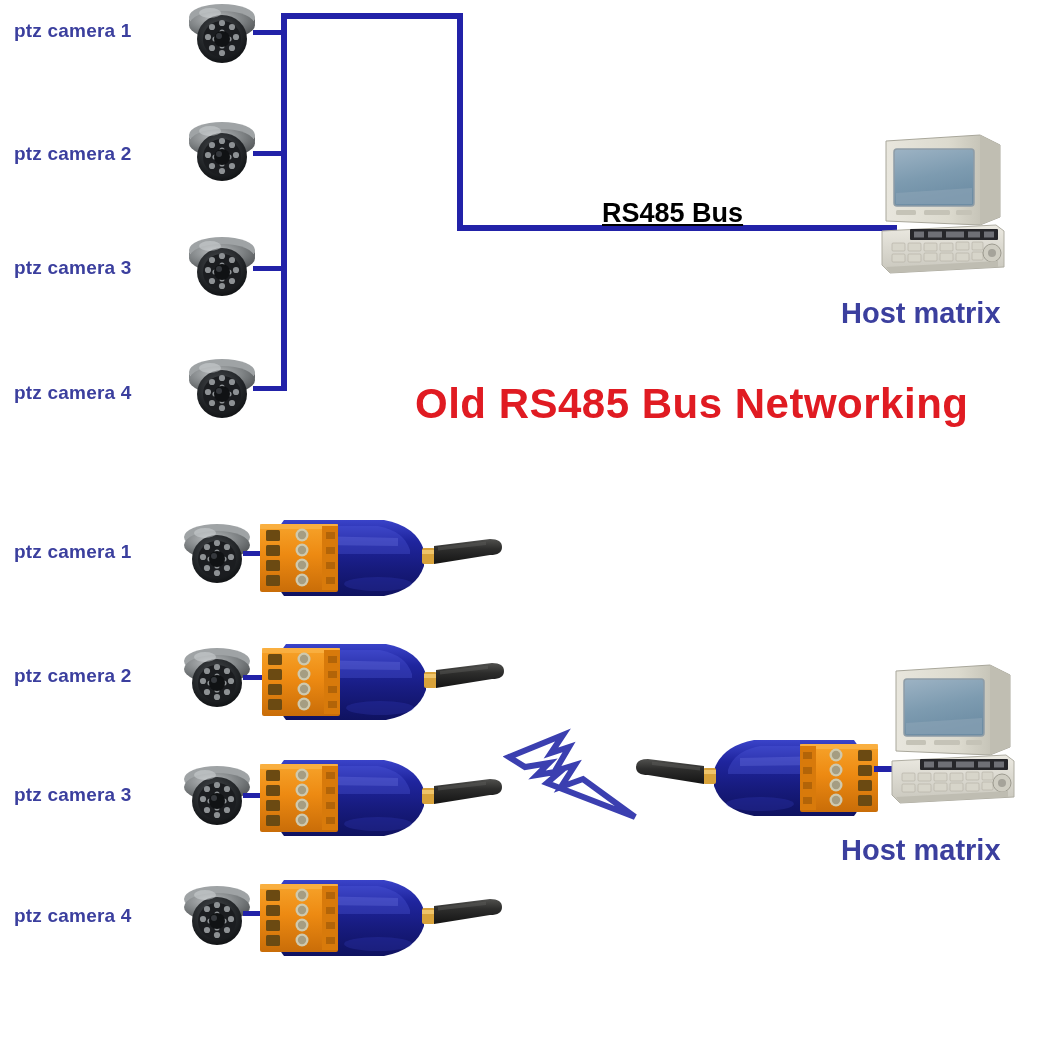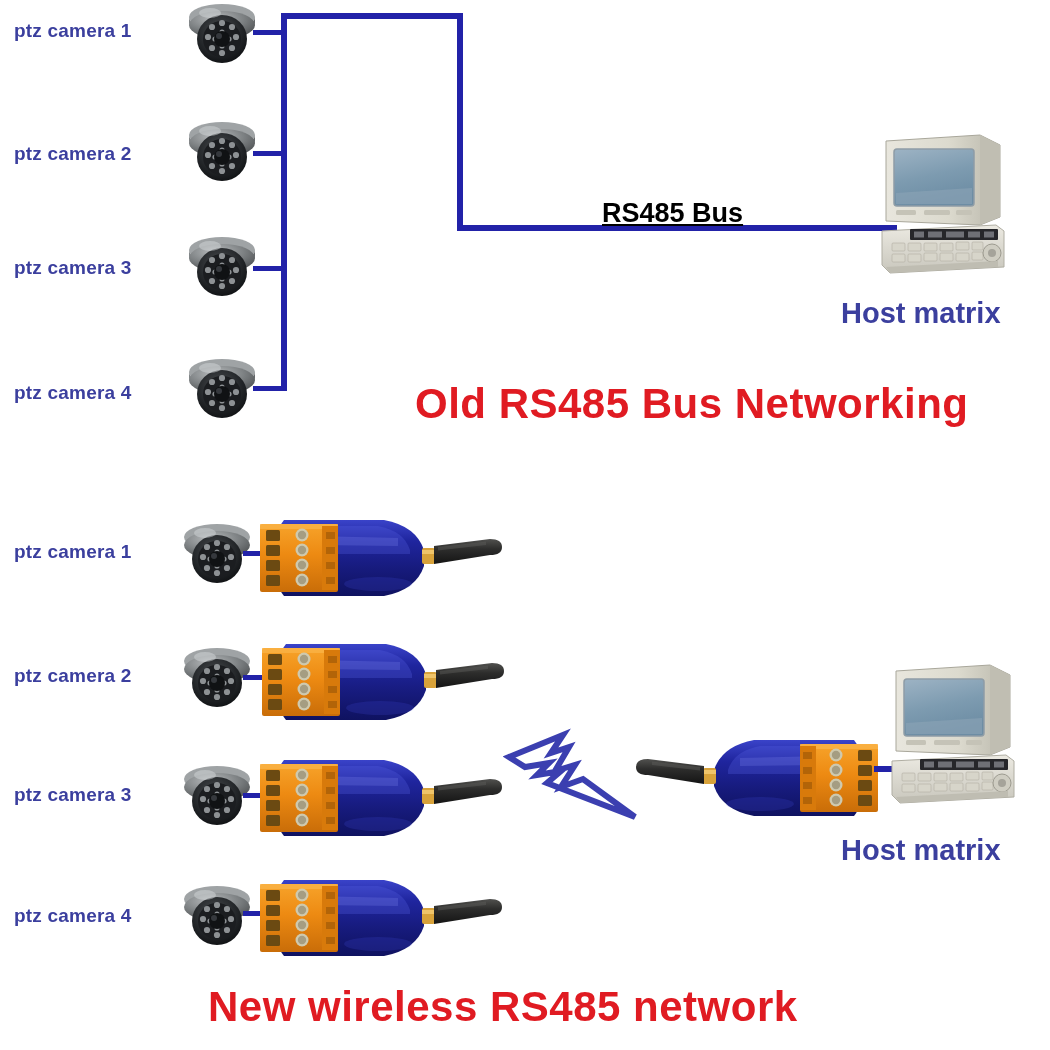--- a/index.html
+++ b/index.html
@@ -644,15 +644,14 @@
         <rect x="76" y="128" width="13" height="8" rx="1"></rect>
           <rect x="92" y="127" width="11" height="8" rx="1"></rect>
       </g>
       <circle cx="112" cy="128" r="9" fill="#cfcdc2" stroke="#9d9b90" stroke-width="1"></circle>
       <circle cx="112" cy="128" r="4" fill="#a5a39a"></circle>
       <path d="M6 142 L118 136 L118 142 L10 148 Z" fill="#bfbdb2"></path>
     </svg>
   </div>
   <div class="abs host-label" style="left:841px; top:834px;">Host matrix</div>
 
-  <div class="abs section-title" style="left:208px; top:983px;">New wireless RS485 network</div>
 
 </div>
 
 </body></html>

